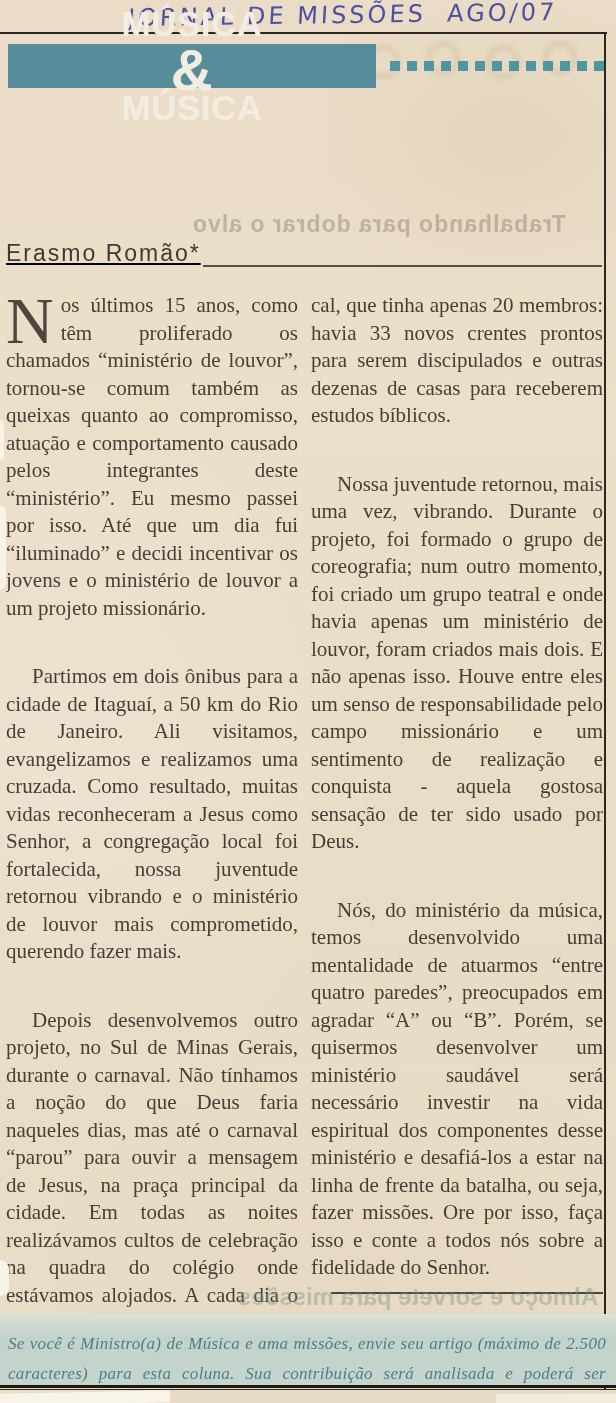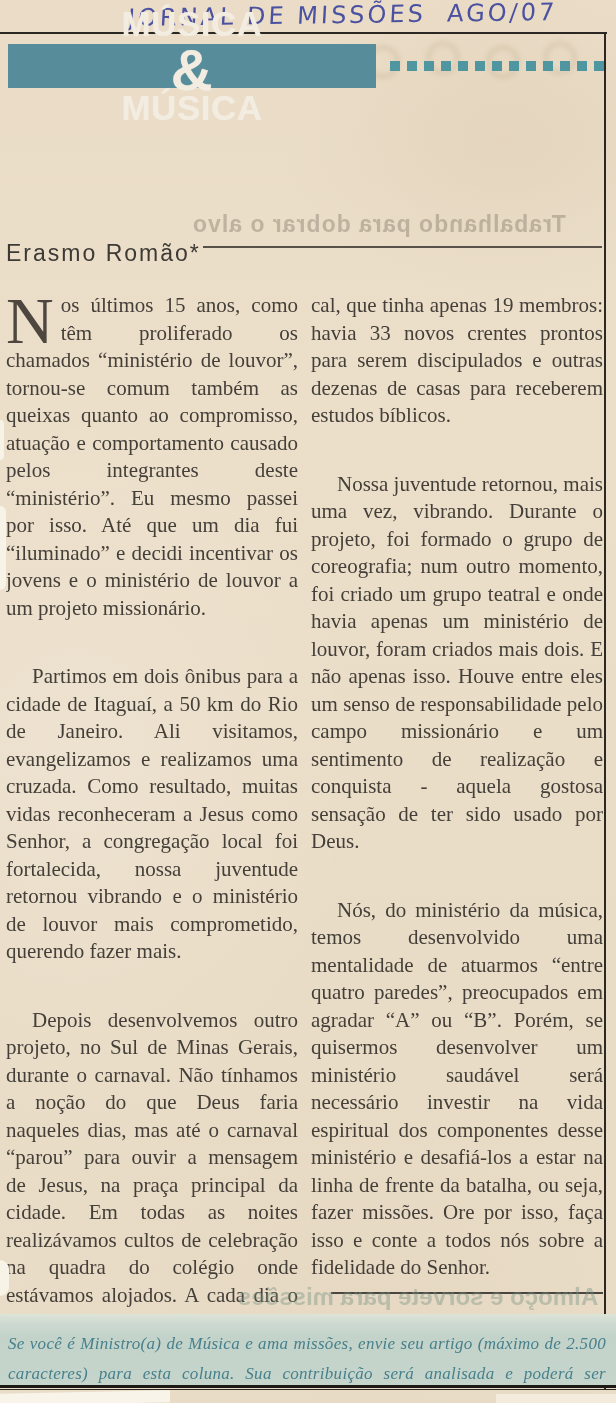--- a/index.html
+++ b/index.html
@@ -42,21 +42,21 @@
   .ghost{position:absolute; transform:scaleX(-1); font-family:"Liberation Sans", sans-serif; font-weight:bold; pointer-events:none;}
   .ghost-headline{top:211px; right:50px; font-size:23px; letter-spacing:1px; color:rgba(128,120,106,.42); filter:blur(.6px);}
   .ghost-bottom{top:1283px; right:18px; font-size:24px; color:rgba(116,146,130,.40); filter:blur(.7px);}
   
   .headline{
     position:absolute; top:88px; left:0; width:612px; margin:0; z-index:1;
     text-align:center; font-family:"Liberation Sans", sans-serif; font-weight:400;
     font-size:52px; line-height:64px; color:#45433d;
   }
   
-  .byline-row{position:absolute; top:240px; left:6px; width:596px; display:flex; align-items:flex-start; gap:2px;}
+  .byline-row{position:absolute; top:240px; left:6px; width:596px; display:flex; align-items:flex-end; gap:2px;text-decoration:underline;}
   .byline{font-family:"Liberation Sans", sans-serif; font-size:23px; letter-spacing:2px; color:#3d3a35;}
   .byline-rule{flex:1; border-top:2px solid #57514a; margin-top:6px;}
   
   .columns{position:absolute; top:292px; left:6px; width:597px; display:flex; gap:13px;}
   .col{width:292px; height:1024px; overflow:hidden;}
   .p{margin:0; font-size:21px; line-height:27.5px; text-align:justify; color:#443f39; hyphens:auto;}
   .p.indent{text-indent:26px;margin-top:41px;}
   .dropcap{
     float:left; font-size:66px; line-height:50px; padding:4px 7px 0 0;
     color:#4e473f; font-family:"Liberation Serif", serif;
@@ -132,21 +132,21 @@
 
   <div class="columns">
     <div class="col">
       <p class="p">
         <span class="dropcap">N</span><span>os últimos 15 anos, como têm proliferado os chamados “ministério de louvor”, tornou-se comum também as queixas quanto ao compromisso, atuação e comportamento causado pelos integrantes deste “ministério”. Eu mesmo passei por isso. Até que um dia fui “iluminado” e decidi incentivar os jovens e o ministério de louvor a um projeto missionário.</span>
       </p>
       <p class="p indent">Partimos em dois ônibus para a cidade de Itaguaí, a 50 km do Rio de Janeiro. Ali visitamos, evangelizamos e realizamos uma cruzada. Como resultado, muitas vidas reconheceram a Jesus como Senhor, a congregação local foi fortalecida, nossa juventude retornou vibrando e o ministério de louvor mais comprometido, querendo fazer mais.</p>
       <p class="p indent">Depois desenvolvemos outro projeto, no Sul de Minas Gerais, durante o carnaval. Não tínhamos a noção do que Deus faria naqueles dias, mas até o carnaval “parou” para ouvir a mensagem de Jesus, na praça principal da cidade. Em todas as noites realizávamos cultos de celebração na quadra do colégio onde estávamos alojados. A cada dia o Senhor ia alcançando mais vidas. No final deixamos um “santo problema” para a congregação lo-</p>
     </div>
     <div class="col">
-      <p class="p">cal, que tinha apenas 19 membros: havia 33 novos crentes prontos para serem discipulados e outras dezenas de casas para receberem estudos bíblicos.</p>
+      <p class="p">cal, que tinha apenas 20 membros: havia 33 novos crentes prontos para serem discipulados e outras dezenas de casas para receberem estudos bíblicos.</p>
       <p class="p indent">Nossa juventude retornou, mais uma vez, vibrando. Durante o projeto, foi formado o grupo de coreografia; num outro momento, foi criado um grupo teatral e onde havia apenas um ministério de louvor, foram criados mais dois. E não apenas isso. Houve entre eles um senso de responsabilidade pelo campo missionário e um sentimento de realização e conquista - aquela gostosa sensação de ter sido usado por Deus.</p>
       <p class="p indent">Nós, do ministério da música, temos desenvolvido uma mentalidade de atuarmos “entre quatro paredes”, preocupados em agradar “A” ou “B”. Porém, se quisermos desenvolver um ministério saudável será necessário investir na vida espiritual dos componentes desse ministério e desafiá-los a estar na linha de frente da batalha, ou seja, fazer missões. Ore por isso, faça isso e conte a todos nós sobre a fidelidade do Senhor.</p>
       <div class="attr-rule"></div>
     </div>
   </div>
 
   <div class="ghost ghost-bottom">Almoço e sorvete para missões</div>
 
   <div class="footer-band">
     <p class="footer-text">Se você é Ministro(a) de Música e ama missões, envie seu artigo (máximo de 2.500 caracteres) para esta coluna. Sua contribuição será analisada e poderá ser publicada.</p>

